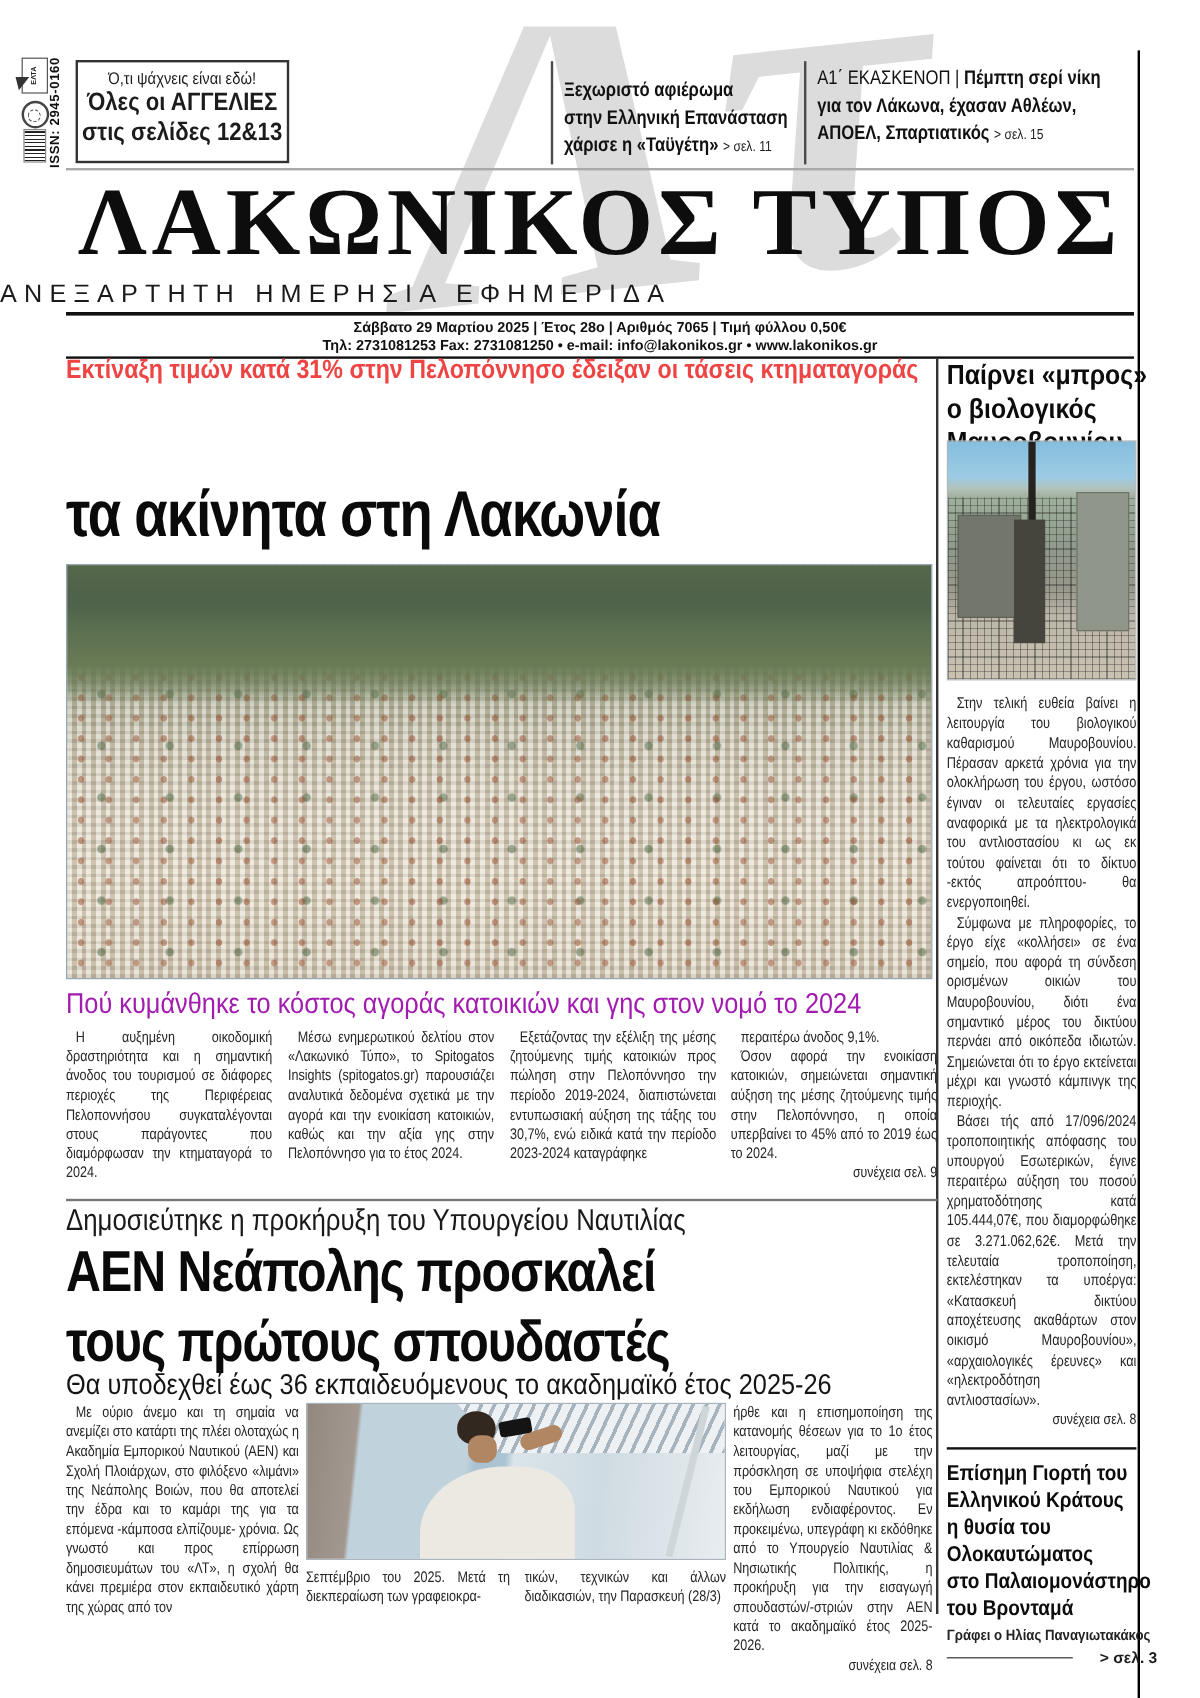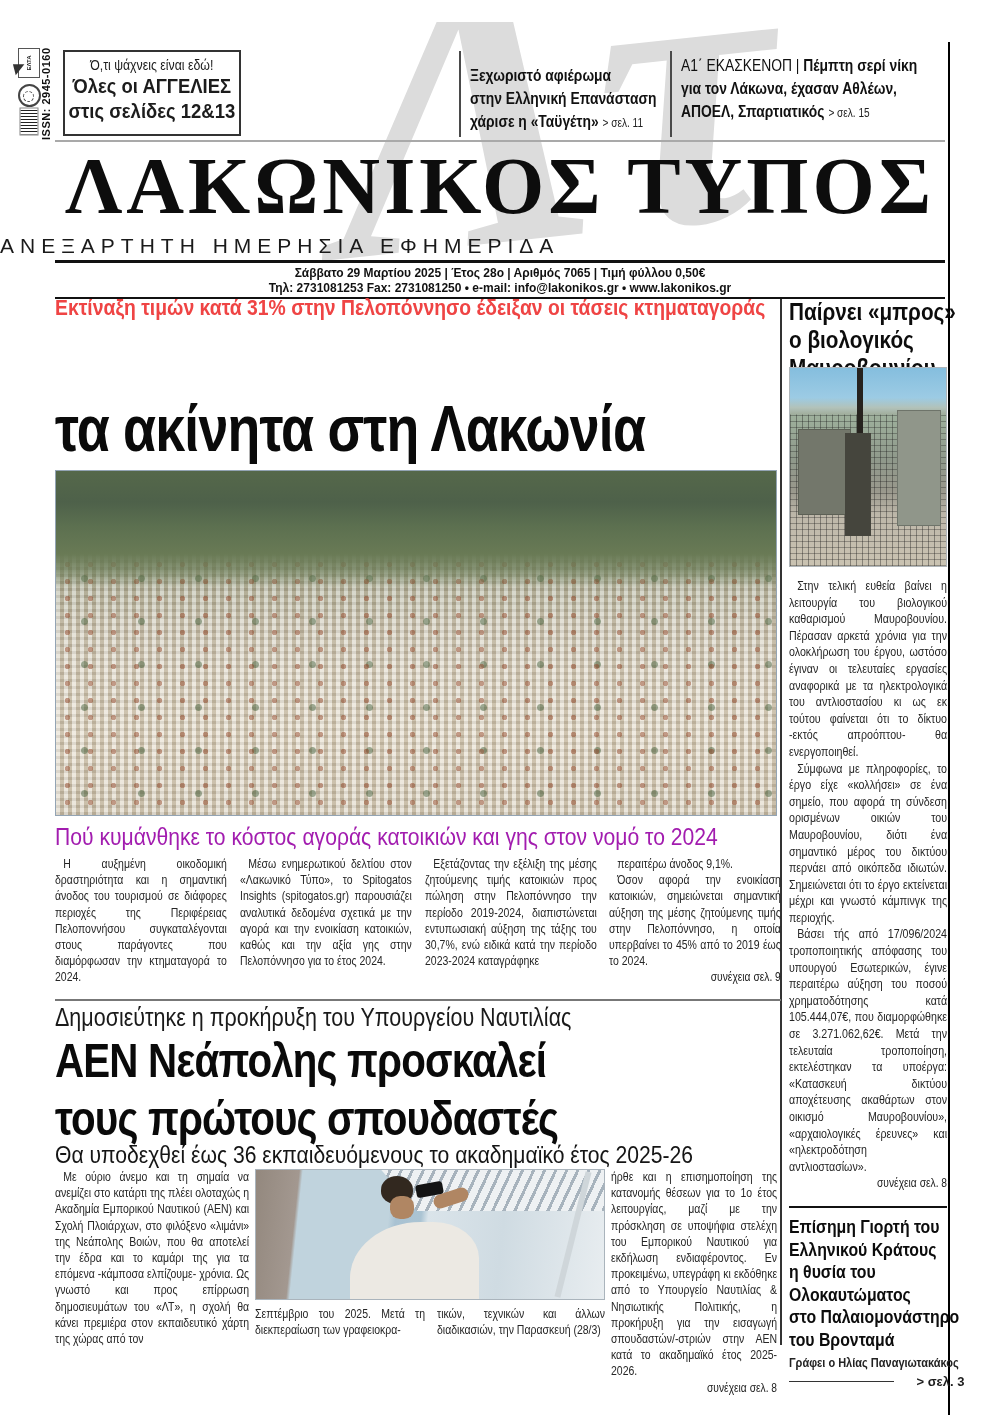--- a/index.html
+++ b/index.html
@@ -56,21 +56,21 @@
   .dl{left:0;width:1000px;text-align:center;font-weight:700;font-size:12px;color:#111;}
   .dl1{top:266px;} .dl2{top:281px;}
   .r-m2{left:55px;top:297px;width:890px;height:1.5px;}
   .edge-r{left:948px;top:42px;width:2px;height:1373px;background:#000;}
   .div-main{left:780px;top:299px;width:2px;height:1046px;background:#333;}
 
   
   .lead-kicker{left:55px;top:295px;font-size:22px;font-weight:700;color:#ef4444;white-space:nowrap;}
   .hline{font-weight:700;color:#0a0a0a;white-space:nowrap;letter-spacing:-1px;}
   .lh1{left:55px;top:327px;font-size:62px;line-height:64px;}
-  .lh2{left:55px;top:397px;font-size:64px;line-height:64px;}
+  .lh2{left:55px;top:397px;font-size:54px;line-height:64px;}
   .lead-photo{left:55px;top:470px;width:722px;height:346px;border:1px solid #93a4b4;box-sizing:border-box;
     background:
       linear-gradient(180deg,#55684a 0%,#4e614a 9%,#5c7050 16%,#697a55 24%,rgba(105,122,85,.65) 29%,rgba(105,122,85,0) 34%),
       radial-gradient(circle,rgba(148,74,44,.5) 0 2.5px,transparent 3px),
       radial-gradient(circle,rgba(58,88,50,.45) 0 3px,transparent 4px),
       repeating-linear-gradient(90deg,rgba(255,255,255,.5) 0 4px,rgba(186,174,154,.45) 4px 8px),
       repeating-linear-gradient(0deg,rgba(118,108,92,.28) 0 3px,rgba(246,241,231,.28) 3px 7px),
       linear-gradient(180deg,#63754f 0%,#6e7f58 26%,#8a9070 33%,#b6b098 44%,#cfc6b0 58%,#d8ccb4 78%,#c9bda4 100%);
     background-size:auto,23px 17px,57px 43px,auto,auto,auto;}
   .lead-sub{left:55px;top:823px;font-size:24px;font-weight:400;color:#a21caf;white-space:nowrap;}

